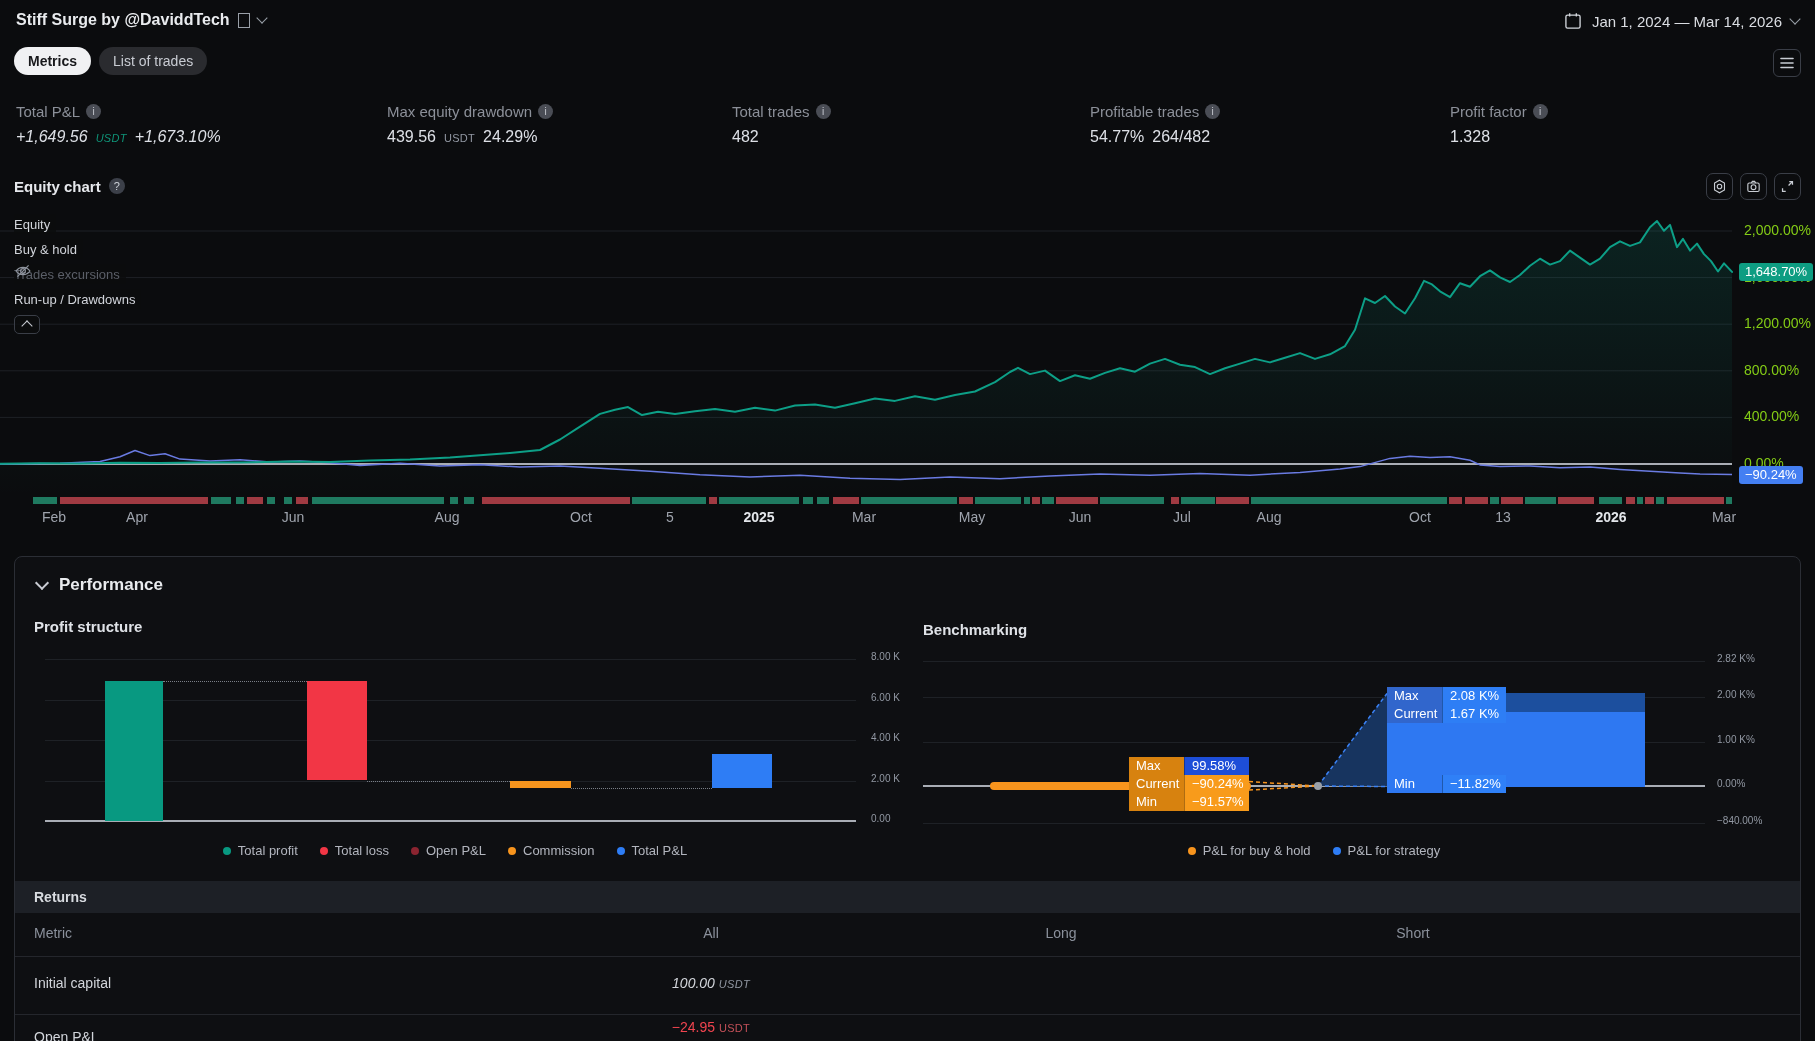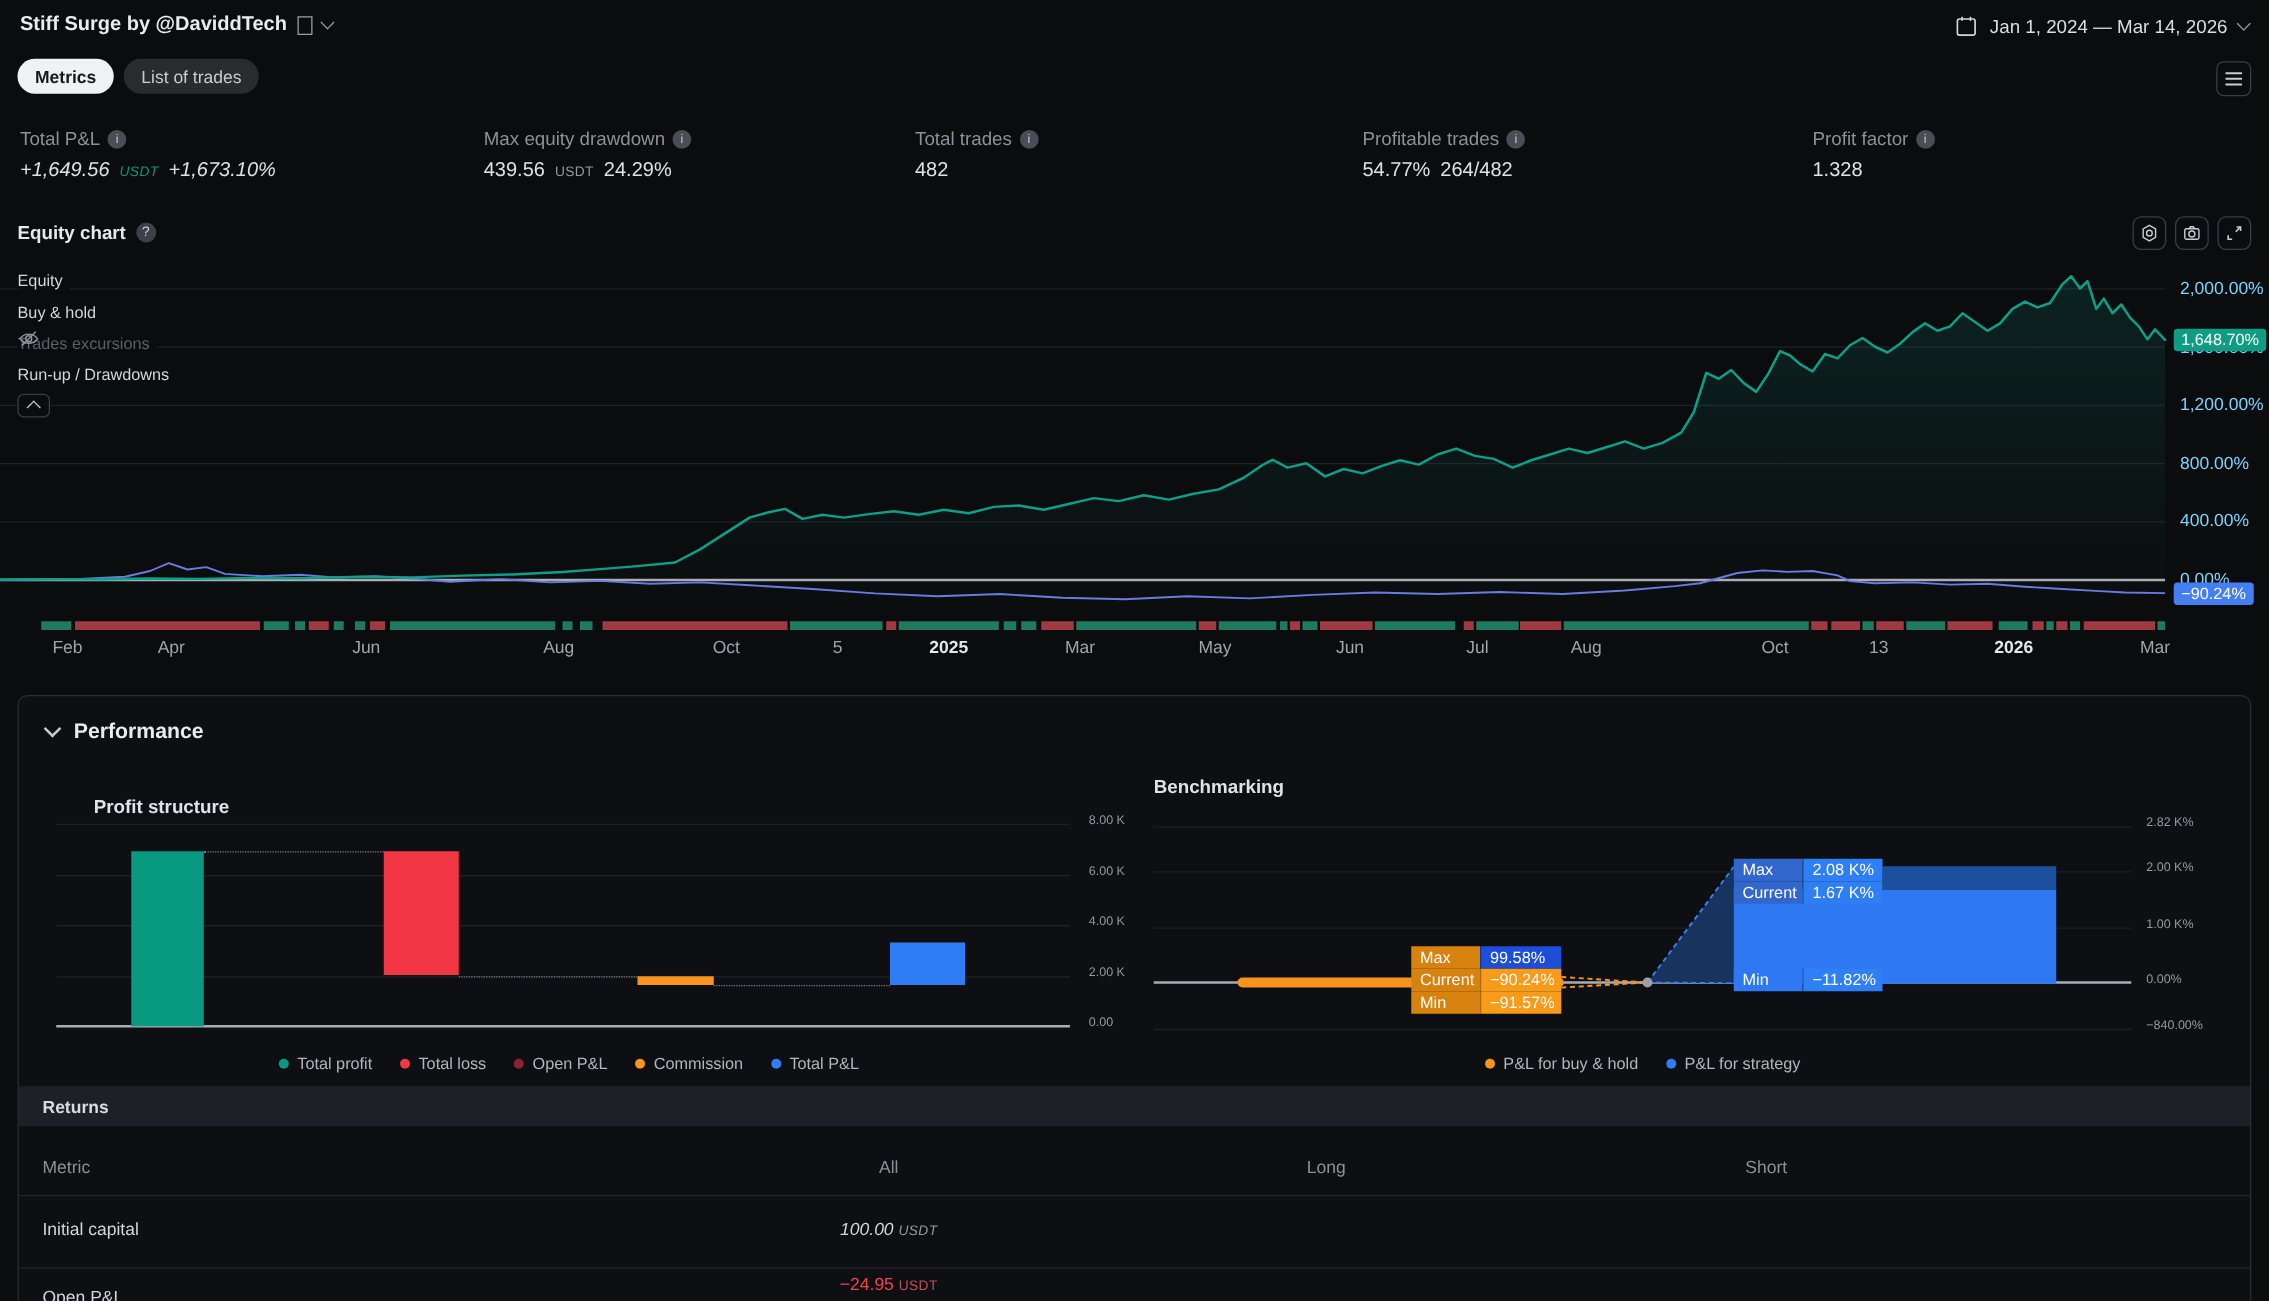--- a/index.html
+++ b/index.html
@@ -23,21 +23,21 @@
   .unit{font-size:11px;letter-spacing:.3px;color:#9298a3;}
   .pos{color:#13a98b;font-style:italic;} .unit.pos{color:#0f9478;}
   
   .eq-header{left:14px;top:172px;right:14px;display:flex;align-items:center;gap:8px;height:28px;}
   .eq-title{font-size:15px;font-weight:700;color:#e6e8ec;}
   .help{width:16px;height:16px;border-radius:50%;background:#3c4049;color:#ced2d9;font-size:11px;line-height:16px;text-align:center;cursor:pointer;}
   .eq-tools{margin-left:auto;display:flex;gap:7px;}
   .tool-btn{width:27px;height:27px;border-radius:7px;border:1px solid #3a3e47;background:transparent;color:#c8ccd3;display:flex;align-items:center;justify-content:center;padding:0;cursor:pointer;}
   #equity-chart{left:0;top:185px;width:1815px;height:352px;}
   #equity-chart svg{position:absolute;left:0;top:0;}
-  .eq-ylab{position:absolute;left:1744px;font-size:14px;color:#7dd3fc;}
+  .eq-ylab{position:absolute;left:1744px;font-size:14px;color:#84cc16;}
   .badge{position:absolute;left:1739px;height:18px;border-radius:3px;color:#fff;font-size:13px;line-height:18px;padding:0 6px;}
   .eq-leg-row{position:absolute;left:14px;height:18px;display:flex;align-items:center;gap:8px;font-size:13px;color:#d2d5db;background:rgba(11,12,14,.82);padding:1px 6px 1px 0;cursor:pointer;}
   .muted{color:#5b5f68;}
   .collapse-btn{position:absolute;left:14px;top:130px;width:26px;height:19px;border:1px solid #3a3e47;border-radius:5px;background:rgba(11,12,14,.8);display:flex;align-items:center;justify-content:center;cursor:pointer;padding:0;}
   .chev-up{width:7px;height:7px;border-left:1.6px solid #c9ccd3;border-top:1.6px solid #c9ccd3;transform:rotate(45deg);margin-top:3px;}
   .strip{position:absolute;left:0;top:312px;width:1815px;height:7px;}
   .strip-seg{position:absolute;height:7px;top:0;}
   .seg-g{background:#1f7a60;} .seg-r{background:#a03a42;}
   .x-lab{position:absolute;top:324px;transform:translateX(-50%);font-size:14px;color:#9fa4ad;}
   .x-lab.bold{color:#e3e6ea;font-weight:700;}
@@ -285,21 +285,21 @@
       <button class="collapse-btn">
         <span class="chev-up"></span>
       </button>
     </div>
 
   <div class="card">
     <div class="perf-header">
       <span class="perf-chev"></span>
       <span>Performance</span>
     </div>
-    <div class="chart-label" style="left:19px;top:80px;margin-left:41px;">Profit structure</div>
+    <div class="chart-label" style="left:19px;top:61px;">Profit structure</div>
     <div class="chart-label" style="left:908px;top:64px;">Benchmarking</div>
     <div id="perf-body">
         <div class="grid-line" style="left: 30px; width: 811px; top: 102px;"></div>
         <div class="ax-lab" style="left: 856px; top: 94px;">8.00 K</div>
         <div class="grid-line" style="left: 30px; width: 811px; top: 142.5px;"></div>
         <div class="ax-lab" style="left: 856px; top: 134.5px;">6.00 K</div>
         <div class="grid-line" style="left: 30px; width: 811px; top: 183px;"></div>
         <div class="ax-lab" style="left: 856px; top: 175px;">4.00 K</div>
         <div class="grid-line" style="left: 30px; width: 811px; top: 223.5px;"></div>
         <div class="ax-lab" style="left: 856px; top: 215.5px;">2.00 K</div>
@@ -371,21 +371,21 @@
           <div class="leg-item">
             <span class="dot" style="background: rgb(247, 148, 29);"></span>
             <span>P&amp;L for buy &amp; hold</span>
           </div>
           <div class="leg-item">
             <span class="dot" style="background: rgb(46, 125, 245);"></span>
             <span>P&amp;L for strategy</span>
           </div>
         </div>
       </div>
-    <div class="band" style="top:312px;">
+    <div class="band" style="top:324px;">
       <span>Returns</span>
     </div>
     <div id="returns-table">
         <div class="th" style="left: 19px; top: 368px;">Metric</div>
         <div class="th ctr" style="left: 696px; top: 368px;">All</div>
         <div class="th ctr" style="left: 1046px; top: 368px;">Long</div>
         <div class="th ctr" style="left: 1398px; top: 368px;">Short</div>
         <div class="hline" style="top: 399px;"></div>
         <div class="hline" style="top: 457px;"></div>
         <div class="td" style="left: 19px; top: 418px;">Initial capital</div>

